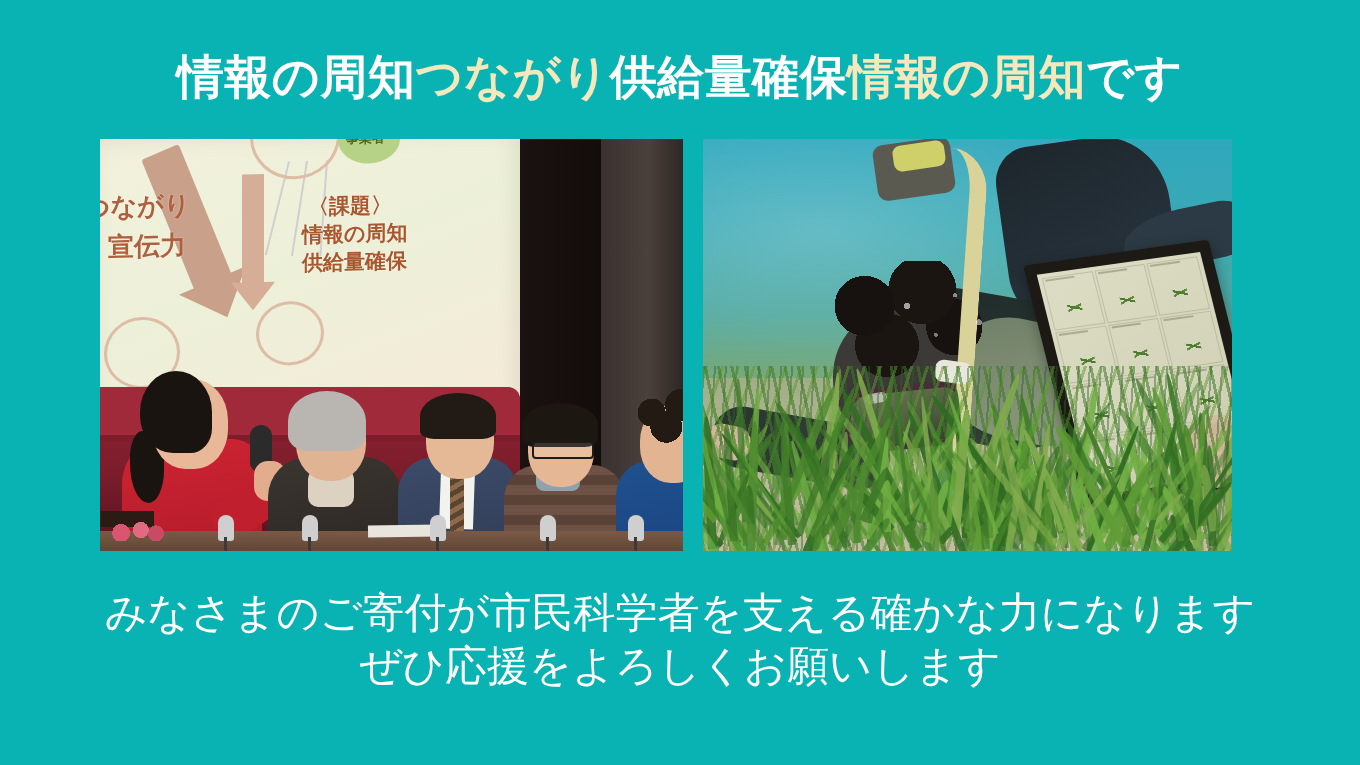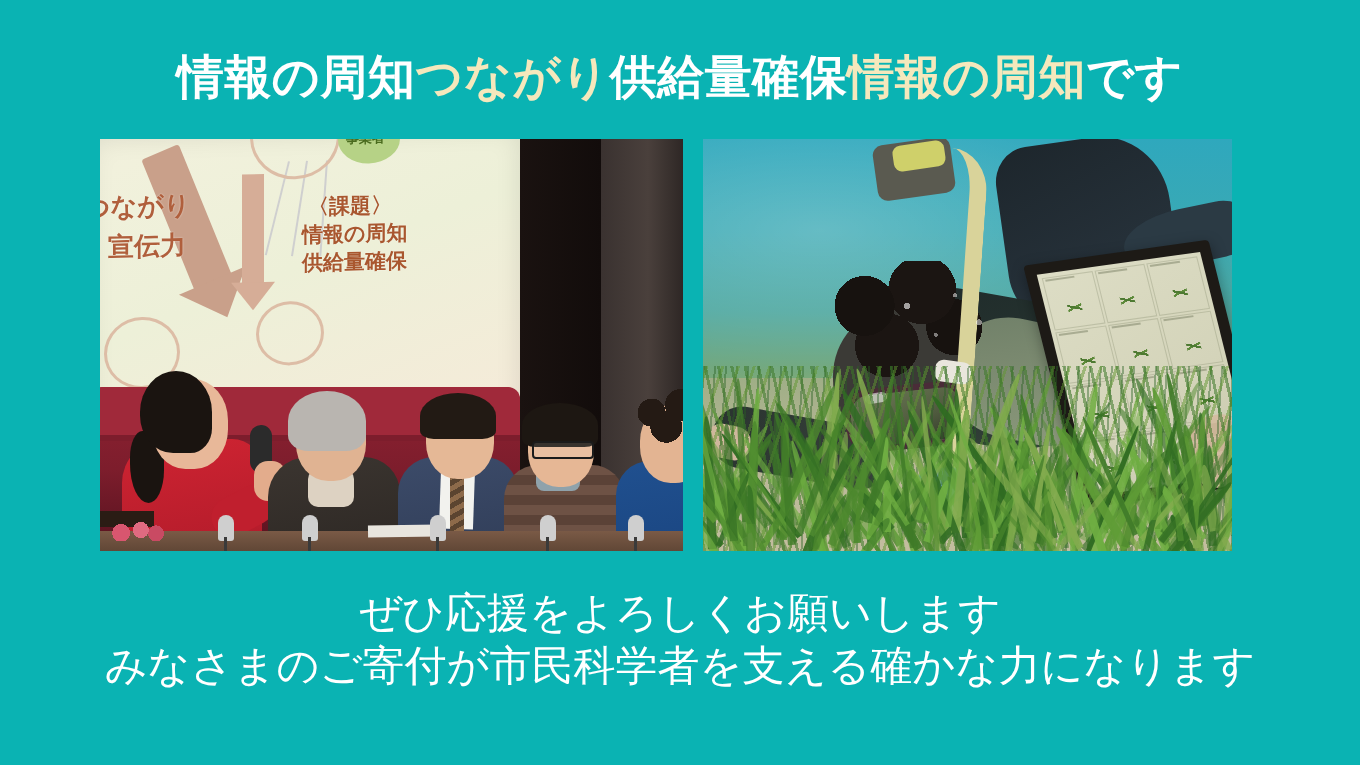--- a/index.html
+++ b/index.html
@@ -939,17 +939,17 @@
         <div class="grass-blade" style="height: 128.646px; left: 81.28%; bottom: 16.5314px; background: rgb(63, 122, 40); opacity: 0.89; width: 4.5px; transform: rotate(-24deg);"></div>
         <div class="grass-blade" style="height: 57.6436px; left: 29.4585%; bottom: 30.6989px; background: rgb(63, 122, 40); opacity: 0.84; width: 7.6px; transform: rotate(24.2deg);"></div>
         <div class="grass-blade" style="height: 35.5959px; left: 20.5492%; bottom: 21.9919px; background: rgb(63, 122, 40); opacity: 0.5; width: 4.2px; transform: rotate(28.2deg);"></div>
         <div class="grass-blade" style="height: 39.8504px; left: 30.0442%; bottom: -0.148604px; background: rgb(47, 107, 34); opacity: 0.5; width: 7.6px; transform: rotate(35.1deg);"></div>
         <div class="grass-blade" style="height: 132.887px; left: 84.5253%; bottom: 31.5724px; background: rgb(95, 156, 54); opacity: 0.57; width: 6.6px; transform: rotate(3.3deg);"></div>
         <div class="grass-blade" style="height: 150.556px; left: 96.174%; bottom: -9.02698px; background: rgb(47, 107, 34); opacity: 0.5; width: 4.4px; transform: rotate(6.4deg);"></div>
       </div>
   </div>
 
   <div class="message">
+    <div>みなさまのご寄付が市民科学者を支える確かな力になります</div>
     <div>ぜひ応援をよろしくお願いします</div>
-    <div>みなさまのご寄付が市民科学者を支える確かな力になります</div>
   </div>
 
 </div>
 
 </body></html>

